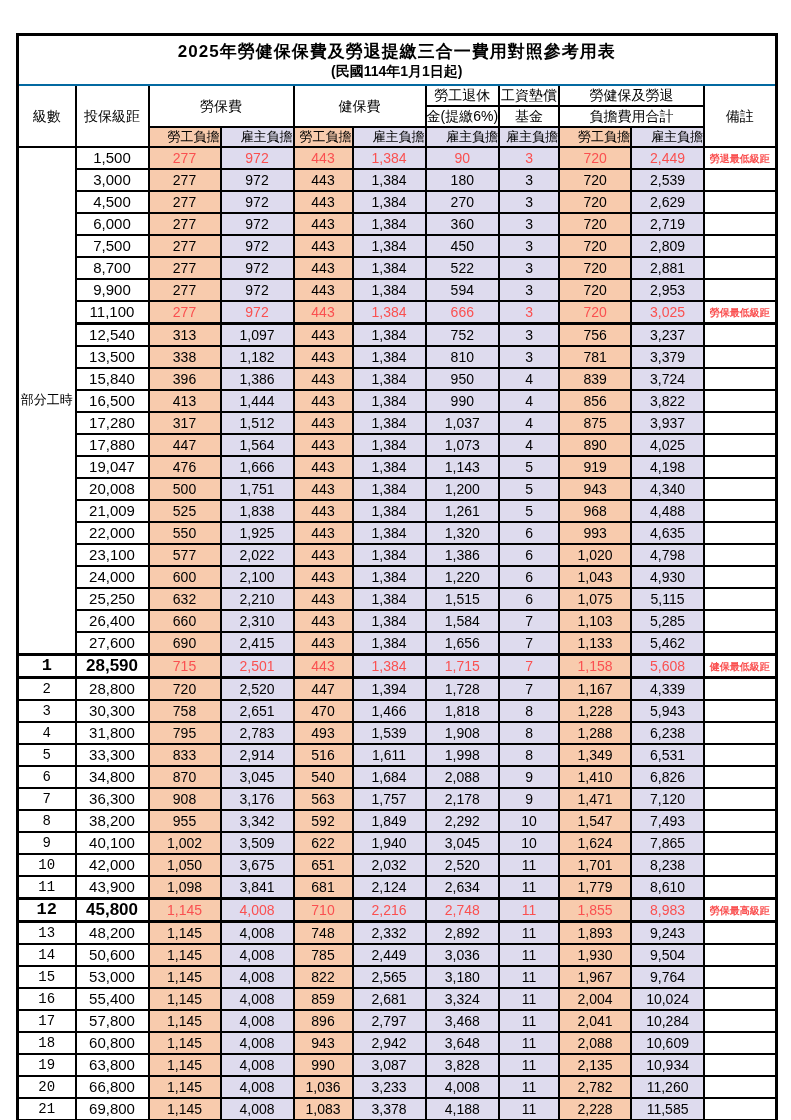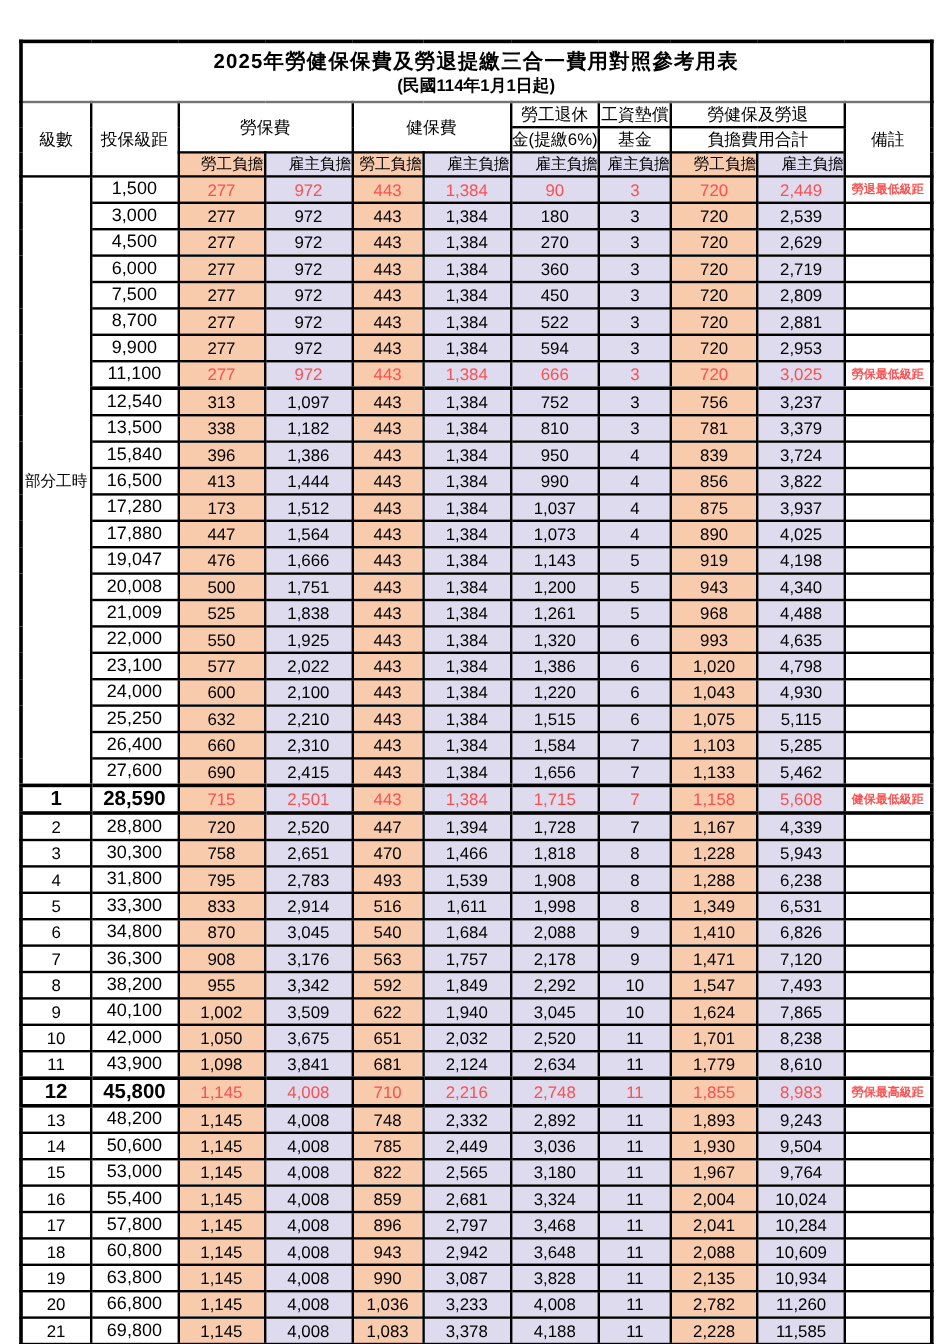--- a/index.html
+++ b/index.html
@@ -3,31 +3,31 @@
 <meta charset="utf-8">
 <style>
   html,body{margin:0;padding:0;background:#fff;}
   .page{position:relative;width:791px;height:1120px;background:#fff;overflow:hidden;
         font-family:"Liberation Sans","DejaVu Sans",sans-serif;color:#000;}
   .sheet{position:absolute;left:16px;top:33px;}
   table{border-collapse:collapse;table-layout:fixed;border:3px solid #000;}
   td{border:2px solid #000;text-align:center;vertical-align:middle;padding:0;
      height:20px;line-height:20px;font-size:14px;white-space:nowrap;overflow:hidden;}
   
-  .title-cell{height:48px;line-height:normal;border-bottom:2px solid #737373;}
+  .title-cell{height:48px;line-height:normal;border-bottom:2px solid #0369a1;}
   .title-main{font-size:17px;font-weight:bold;letter-spacing:1px;}
   .title-sub{font-size:14px;font-weight:bold;text-align:center;}
   
   tr.h1 td{height:19px;line-height:19px;font-size:14px;}
   tr.sub td{height:18px;line-height:18px;font-size:13px;text-align:right;}
   
   .emp{background:#F8CBAD;}
   .er{background:#DEDBEE;}
   
-  td.lvl{font-size:14px;}
+  td.lvl{font-size:14px;font-family:Liberation Mono, monospace;}
   td.bracket{font-size:15px;margin-top:32px;}
   td.val{font-size:14px;}
   td.remark{font-size:10px;line-height:11px;color:#FA5050;font-weight:bold;white-space:normal;}
   tr.red td.val{color:#FA5050;}
   tr.heavy td{border-top-width:3px;border-bottom-width:3px;}
   tr.heavy td.lvl,tr.heavy td.bracket{font-weight:bold;font-size:17px;}
   tr.sep td{border-bottom-width:3px;}
   td.part-time{font-size:13px;letter-spacing:0px;}
 </style>
 </head>
@@ -223,21 +223,21 @@
             <td class="val emp">443</td>
             <td class="val er">1,384</td>
             <td class="val er">990</td>
             <td class="val er">4</td>
             <td class="val emp">856</td>
             <td class="val er">3,822</td>
             <td class="remark"></td>
           </tr>
           <tr>
             <td class="bracket">17,280</td>
-            <td class="val emp">173</td>
+            <td class="val emp">317</td>
             <td class="val er">1,512</td>
             <td class="val emp">443</td>
             <td class="val er">1,384</td>
             <td class="val er">1,037</td>
             <td class="val er">4</td>
             <td class="val emp">875</td>
             <td class="val er">3,937</td>
             <td class="remark"></td>
           </tr>
           <tr>

